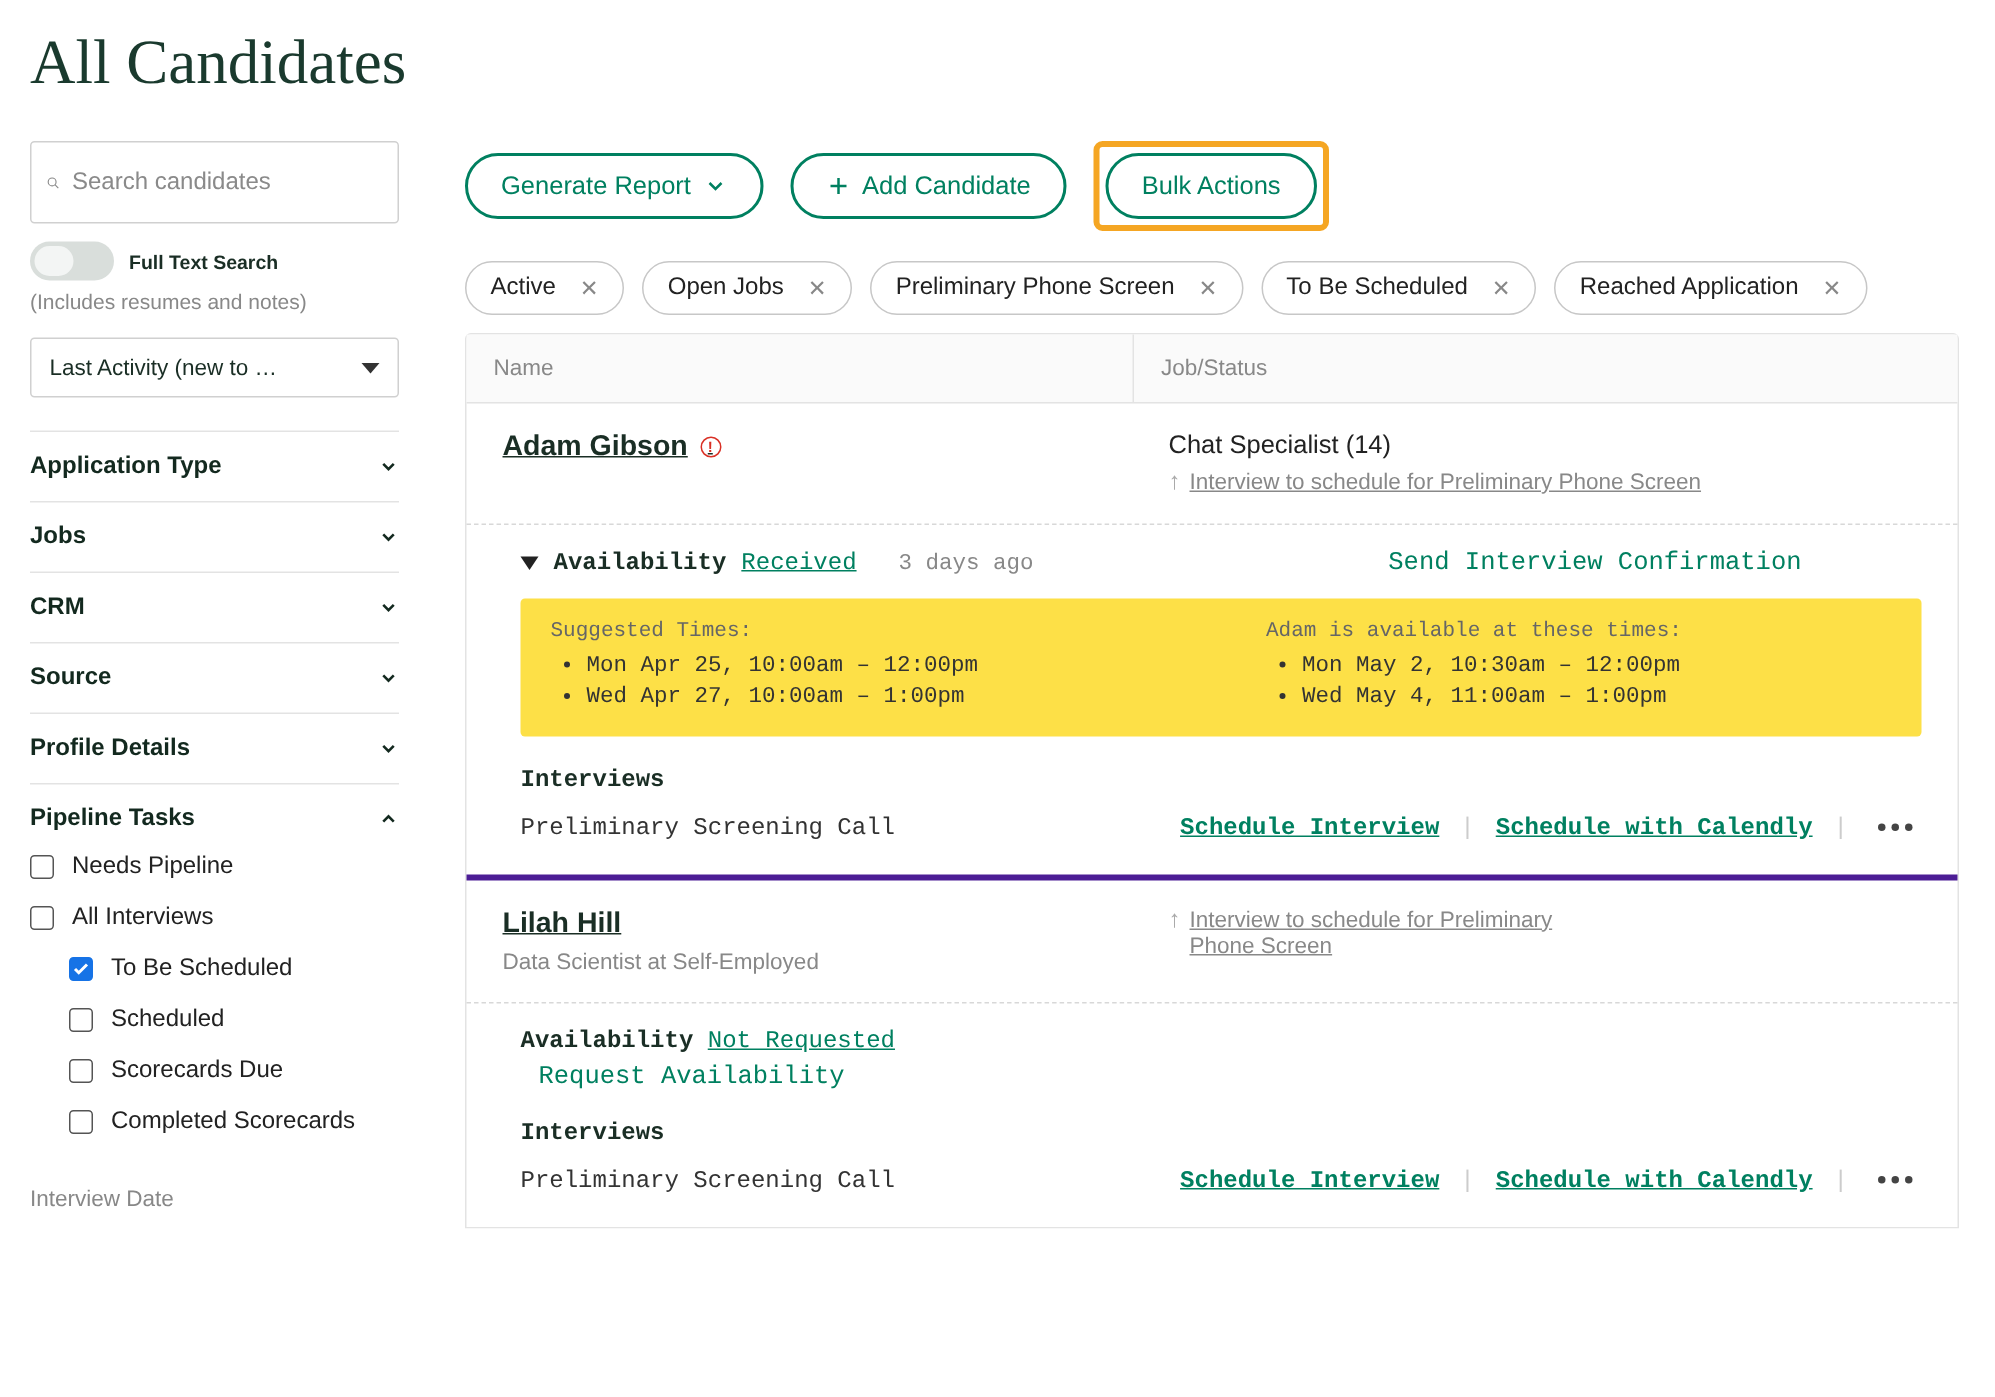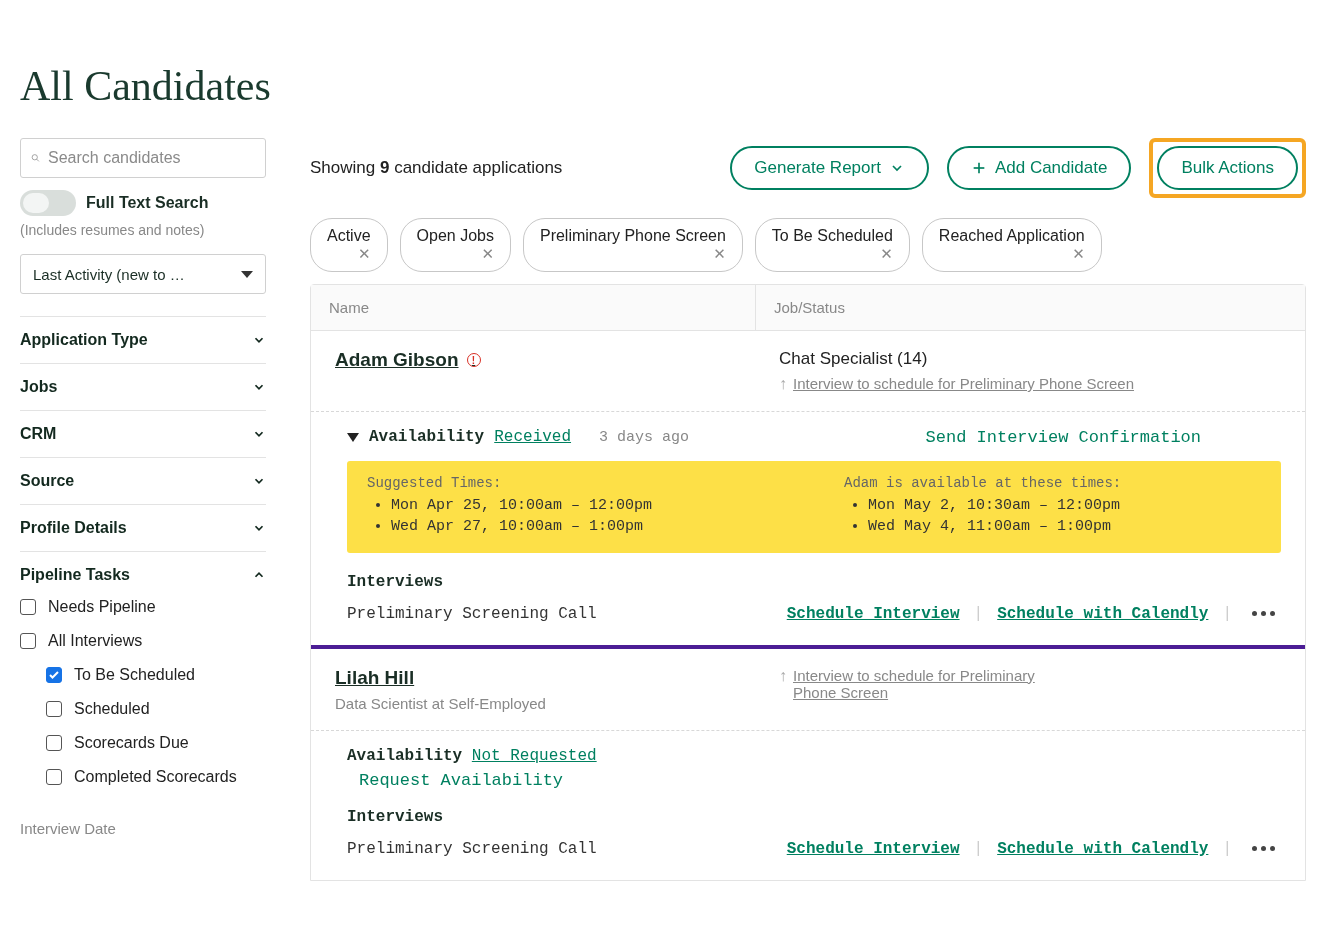--- a/index.html
+++ b/index.html
@@ -1,31 +1,31 @@
 <!DOCTYPE html>
 <html><head>
 <meta charset="utf-8">
 <style>
   * { box-sizing: border-box; margin: 0; padding: 0; }
   body { font-family: -apple-system, BlinkMacSystemFont, "Segoe UI", Helvetica, Arial, sans-serif; background: #fff; color: #1a2e25; width: 1330px; }
-  .page { padding: 18px 24px 0 20px; margin-top: 44px; }
+  .page { padding: 18px 24px 0 20px; }
   .page-title { font-family: Georgia, "Times New Roman", serif; font-size: 42px; font-weight: 500; color: #1a3a2e; margin-bottom: 28px; }
   .cols { display: flex; gap: 44px; }
   .sidebar { width: 246px; flex-shrink: 0; }
   .main { flex: 1; min-width: 0; }
 
   
-  .search-wrap { position: relative; border: 1px solid #d0d0d0; border-radius: 3px; height: 40px; display:flex; align-items:center; padding: 15px 10px; margin-bottom: 12px; }
+  .search-wrap { position: relative; border: 1px solid #d0d0d0; border-radius: 3px; height: 55px; display:flex; align-items:center; padding: 15px 10px; margin-bottom: 12px; }
   .search-wrap svg { width:18px; height:18px; color:#888; margin-right:8px; }
   .search-input { border:none; outline:none; font-size:16px; color:#555; flex:1; background:transparent; }
   .search-input::placeholder { color:#8a8a8a; }
   .fts-row { display:flex; align-items:center; gap:10px; margin-bottom:6px; }
   .toggle { width:56px; height:26px; background:#d9dedb; border-radius:13px; position:relative; flex-shrink:0; }
   .toggle::after { content:""; position:absolute; left:3px; top:3px; width:26px; height:20px; background:#f3f5f4; border-radius:11px; }
-  .fts-label { font-weight:600; font-size:16px; color:#1a2e25; }
+  .fts-label { font-weight:600; font-size:13px; color:#1a2e25; }
   .fts-sub { color:#888; font-size:14px; margin-bottom:16px; }
   .sort-select { width:100%; height:40px; border:1px solid #d0d0d0; border-radius:3px; display:flex; align-items:center; justify-content:space-between; padding:0 12px; font-size:15px; color:#1a2e25; margin-bottom:22px; }
   .sort-select span { white-space:nowrap; overflow:hidden; text-overflow:ellipsis; }
   .caret-down { width:0; height:0; border-left:6px solid transparent; border-right:6px solid transparent; border-top:7px solid #333; margin-left:8px; }
 
   .filter-section { border-top:1px solid #e3e3e3; padding:14px 0; }
   .filter-hdr { display:flex; justify-content:space-between; align-items:center; cursor:pointer; }
   .filter-hdr-label { font-weight:700; font-size:16px; color:#13291f; }
   .chev { width:14px; height:14px; color:#13291f; }
 
@@ -41,21 +41,21 @@
   
   .toprow { display:flex; align-items:center; gap:18px; margin-bottom:20px; }
   .showing { font-size:17px; color:#222; flex:1; }
   .showing b { font-weight:700; }
   .btn { display:inline-flex; align-items:center; gap:8px; border:2px solid #008060; color:#008060; background:#fff; border-radius:24px; padding:10px 22px; font-size:17px; font-weight:500; cursor:pointer; white-space:nowrap; }
   .btn svg { width:16px; height:16px; }
   .bulk-wrap { border:4px solid #f5a623; border-radius:6px; padding:4px; display:inline-block; }
 
   
   .chips { display:flex; gap:12px; flex-wrap:wrap; margin-bottom:12px; }
-  .chip { border:1px solid #c7c7c7; border-radius:22px; padding:8px 16px; font-size:16px; color:#222; display:inline-flex; align-items:flex-end; gap:0;flex-direction:column; }
+  .chip { border:1px solid #c7c7c7; border-radius:22px; padding:8px 16px; font-size:16px; color:#222; display:inline-flex; align-items:flex-start; gap:16px; }
   .chip .x { color:#888; font-size:15px; cursor:pointer; }
 
   
   .table { border:1px solid #e3e3e3; border-radius:4px 4px 0 0; }
   .thead { display:flex; background:#fafafa; border-bottom:1px solid #e3e3e3; }
   .th { padding:14px 18px; font-size:15px; color:#888; }
   .th-name { width:445px; border-right:1px solid #e3e3e3; }
   .th-job { flex:1; }
 
   
@@ -204,23 +204,20 @@
             <span class="chk"></span>
             <span>Completed Scorecards</span>
           </label>
         </div>
       </div>
       <div class="interview-date-label">Interview Date</div>
     </aside>
 
     <main class="main">
       <div class="toprow">
-        <div class="showing">
-          <span>Showing </span><b>9</b><span> candidate applications</span>
-        </div>
         <button class="btn">
           <span>Generate Report</span>
           <svg viewBox="0 0 24 24" fill="none" stroke="currentColor" stroke-width="2.5">
               <polyline points="6 9 12 15 18 9"></polyline>
             </svg>
         </button>
         <button class="btn">
           <svg viewBox="0 0 24 24" fill="none" stroke="currentColor" stroke-width="2.5">
               <line x1="12" y1="4" x2="12" y2="20"></line>
               <line x1="4" y1="12" x2="20" y2="12"></line>

